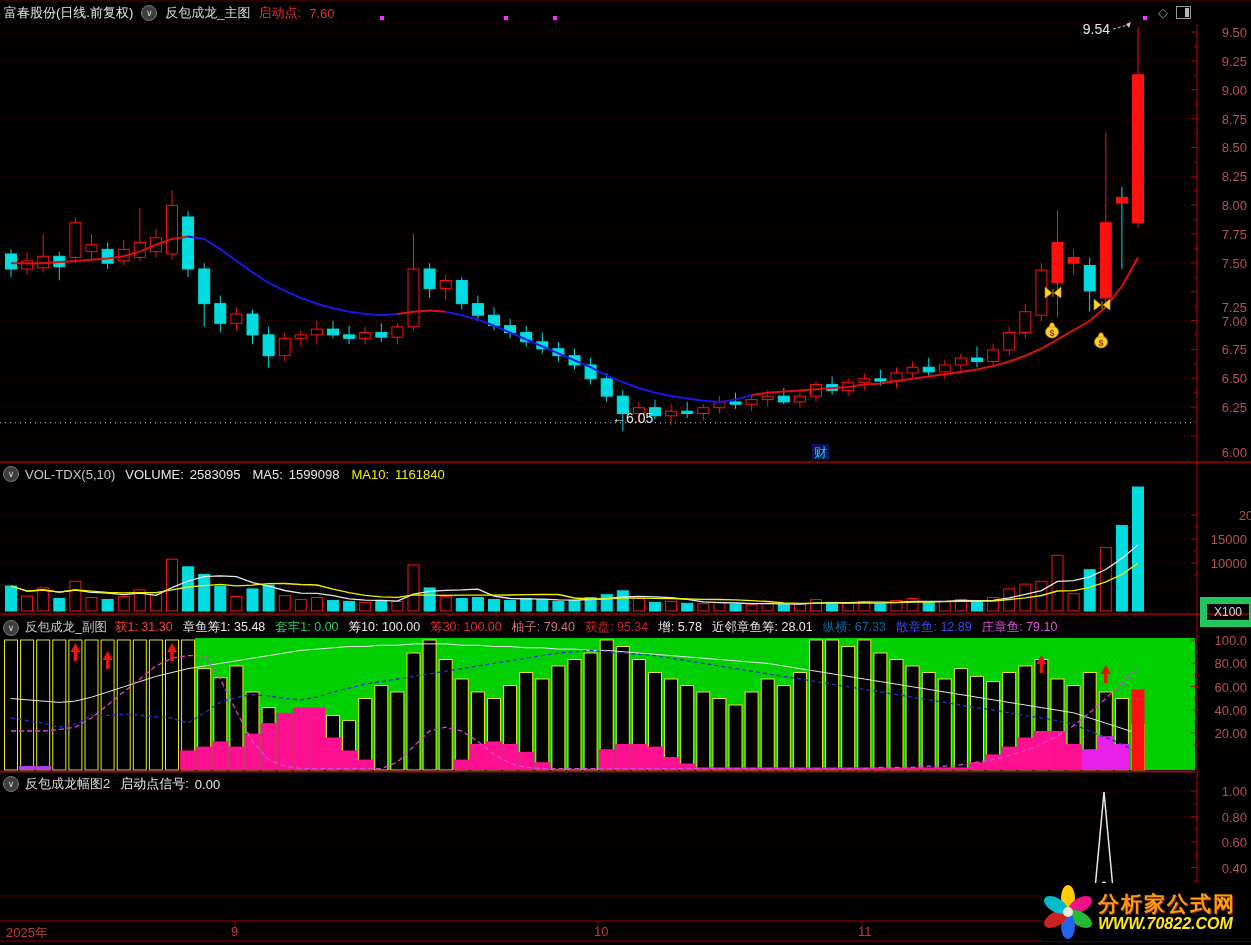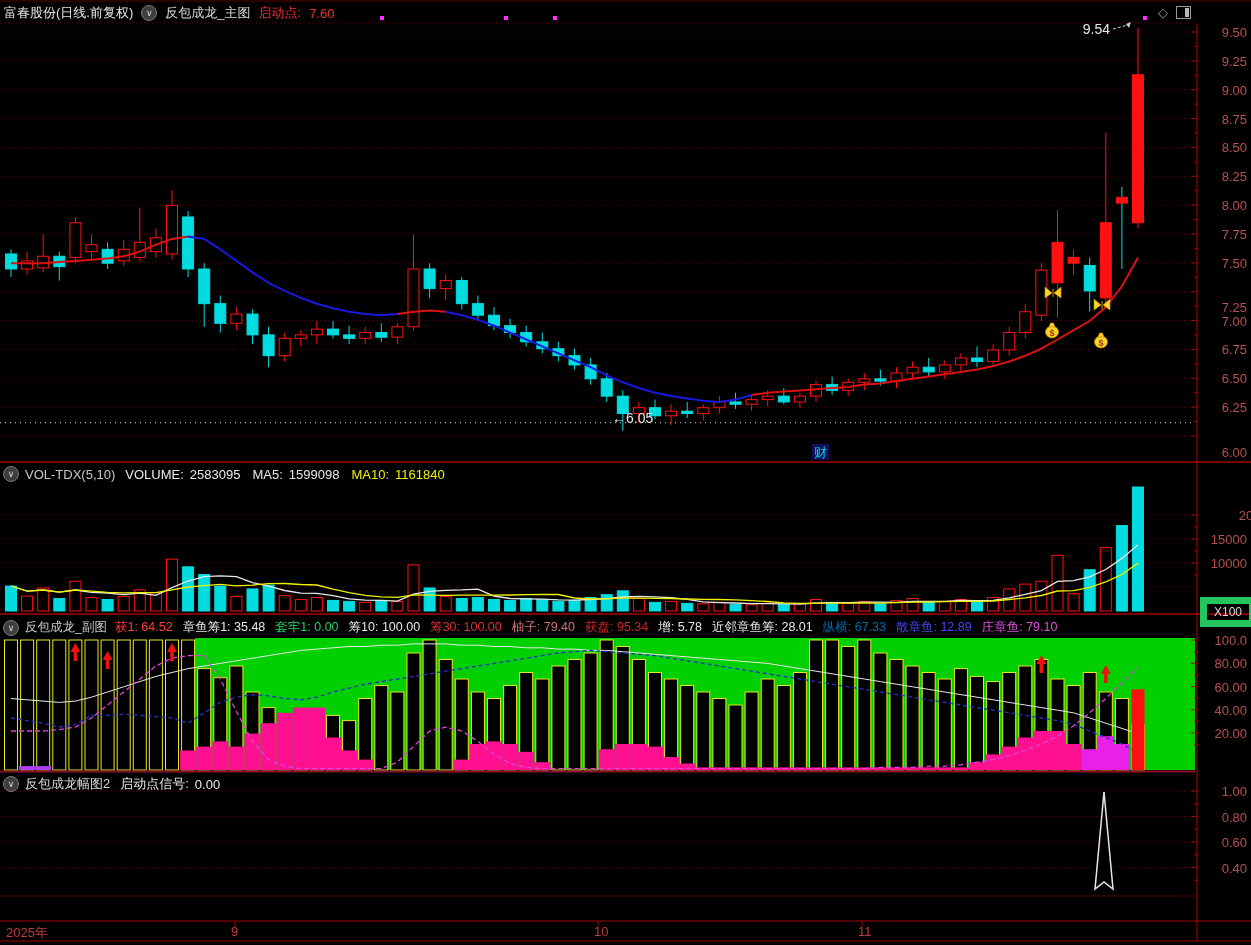--- a/index.html
+++ b/index.html
@@ -560,21 +560,21 @@
     <span style="color:#e8e8e8;margin:0">MA5:</span>
     <span style="color:#e8e8e8;margin:0 6px 0 0">1599098</span>
     <span style="color:#f0f000;margin:0">MA10:</span>
     <span style="color:#f0f000;margin:0">1161840</span>
   </div>
 
   <div class="hdr" style="left:3px;top:619px;display:flex;align-items:center;gap:6px;font-size:12.5px">
     <span class="chev" style="margin:0">∨</span>
     <span style="color:#c8c8c8;margin:0 2px 0 0">反包成龙_副图</span>
     <span id="p3fields" style="display:flex;gap:0;margin:0">
-        <span style="color: rgb(255, 59, 59); margin-right: 10px;">获1: 64.52</span>
+        <span style="color: rgb(255, 59, 59); margin-right: 10px;">获1: 31.30</span>
         <span style="color: rgb(232, 232, 232); margin-right: 10px;">章鱼筹1: 35.48</span>
         <span style="color: rgb(46, 204, 96); margin-right: 10px;">套牢1: 0.00</span>
         <span style="color: rgb(232, 232, 232); margin-right: 10px;">筹10: 100.00</span>
         <span style="color: rgb(224, 48, 48); margin-right: 10px;">筹30: 100.00</span>
         <span style="color: rgb(208, 112, 112); margin-right: 10px;">柚子: 79.40</span>
         <span style="color: rgb(204, 37, 37); margin-right: 10px;">获盘: 95.34</span>
         <span style="color: rgb(232, 232, 232); margin-right: 10px;">增: 5.78</span>
         <span style="color: rgb(232, 232, 232); margin-right: 10px;">近邻章鱼筹: 28.01</span>
         <span style="color: #0369a1; margin-right: 10px;">纵横: 67.33</span>
         <span style="color: rgb(70, 70, 238); margin-right: 10px;">散章鱼: 12.89</span>
@@ -619,13 +619,28 @@
       <div class="axis-label" style="top: 867.5px;">0.40</div>
     </div>
   <div class="x100box">X100</div>
   <div class="month-label" style="left:6px">2025年</div>
   <div id="months">
       <div class="month-label" style="left: 231px;">9</div>
       <div class="month-label" style="left: 594px;">10</div>
       <div class="month-label" style="left: 858px;">11</div>
     </div>
 
+  <div class="logo">
+    <svg id="flower" width="52" height="56">
+        <ellipse cx="26" cy="14" rx="7" ry="13" fill="#ffcc00" transform="rotate(0 26 28)"></ellipse>
+        <ellipse cx="26" cy="14" rx="7" ry="13" fill="#ee1188" transform="rotate(60 26 28)"></ellipse>
+        <ellipse cx="26" cy="14" rx="7" ry="13" fill="#22bb33" transform="rotate(120 26 28)"></ellipse>
+        <ellipse cx="26" cy="14" rx="7" ry="13" fill="#2266ee" transform="rotate(180 26 28)"></ellipse>
+        <ellipse cx="26" cy="14" rx="7" ry="13" fill="#cc2222" transform="rotate(240 26 28)"></ellipse>
+        <ellipse cx="26" cy="14" rx="7" ry="13" fill="#00bbcc" transform="rotate(300 26 28)"></ellipse>
+        <circle cx="26" cy="28" r="5" fill="#f0e8d8"></circle>
+      </svg>
+    <div class="logo-txt">
+      <span class="logo-line1">分析家公式网</span>
+      <span class="logo-line2">WWW.70822.COM</span>
+    </div>
+  </div>
 </div>
 
 </body></html>

